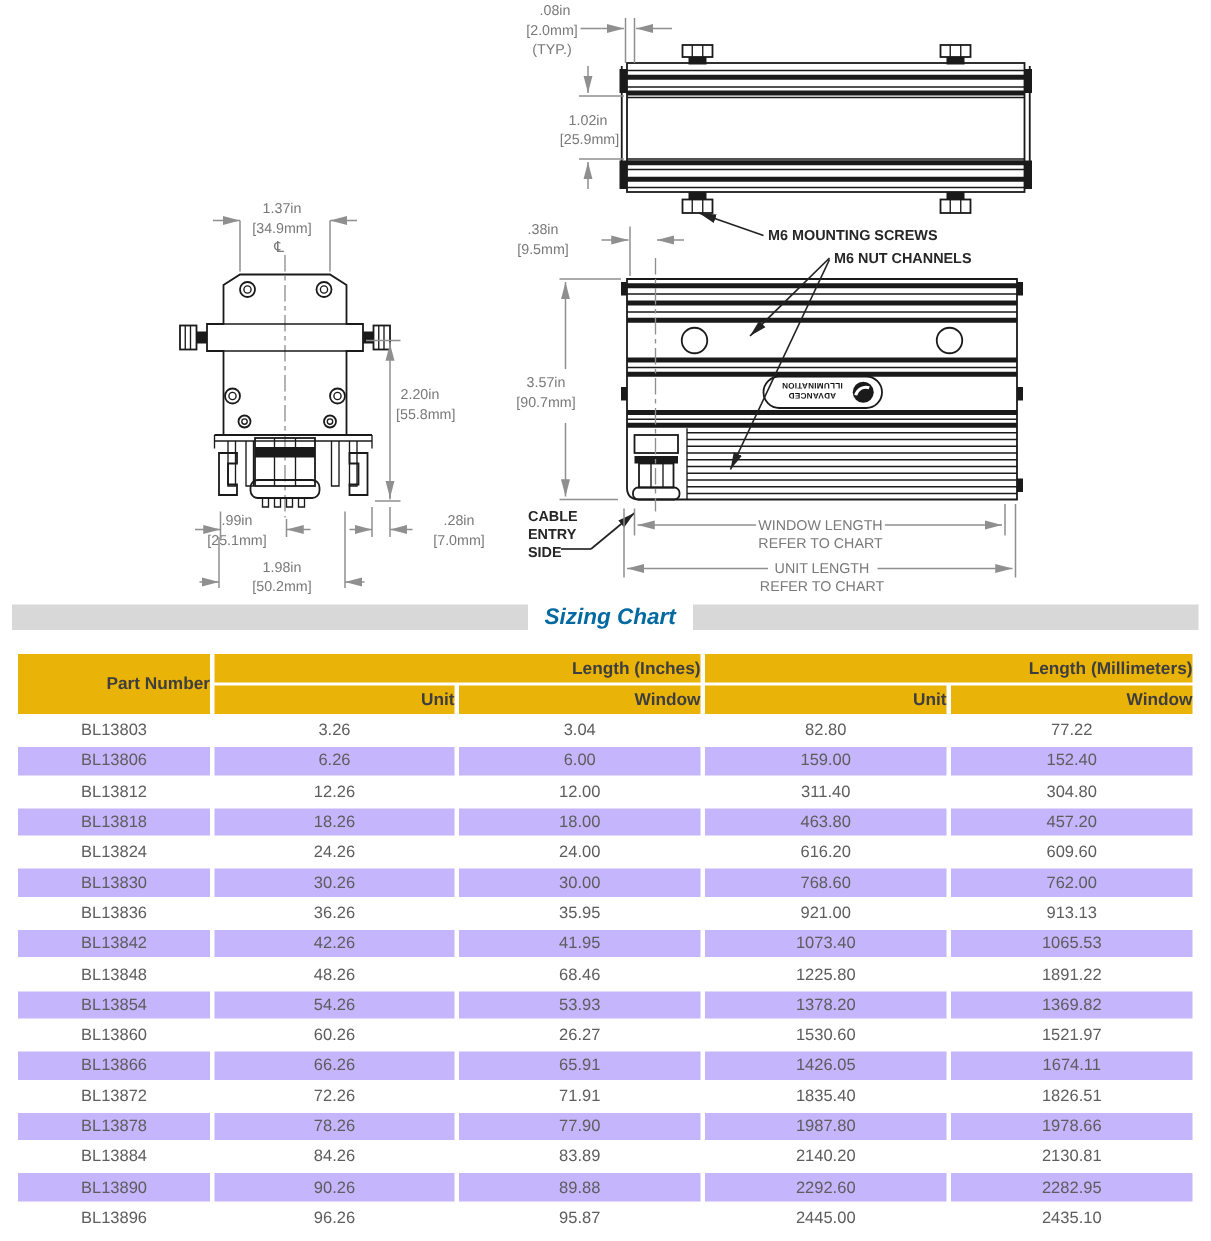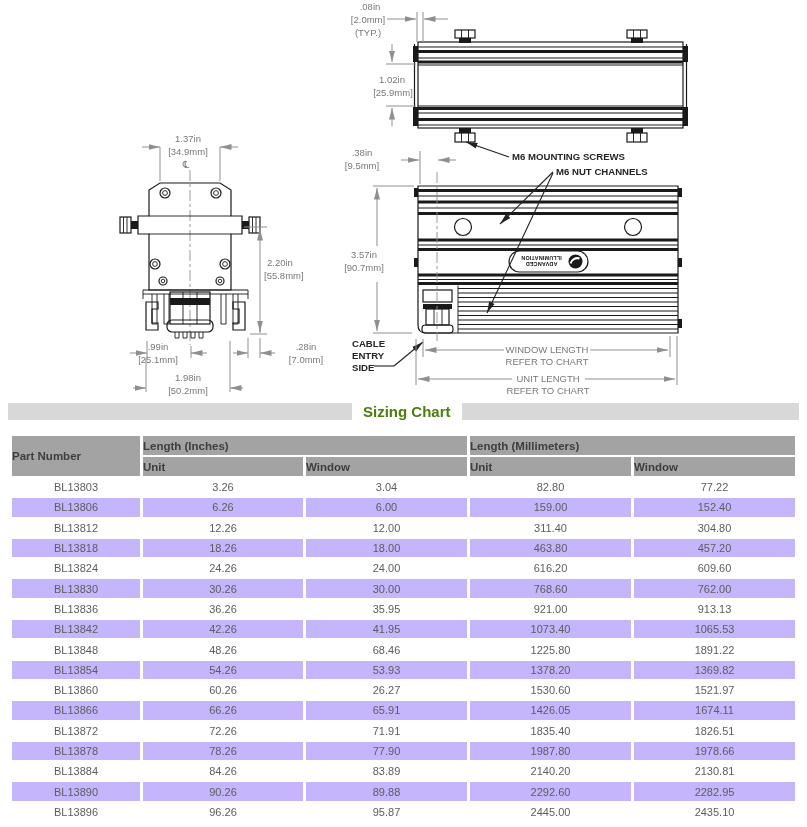--- a/index.html
+++ b/index.html
@@ -18,24 +18,24 @@
   .ldr{fill:none;stroke:#222222;stroke-width:1.1;}
   .dimtext{fill:#797979;font-size:9.5px;}
   .clsym{fill:#797979;font-size:10px;font-family:"DejaVu Sans",sans-serif;}
   .ann{fill:#262626;font-size:9.6px;font-weight:bold;}
   .logo{fill:#111;font-size:5.4px;font-weight:bold;letter-spacing:0.2px;}
   
   .title-row{display:flex;align-items:center;height:21px;margin-top:3px;}
   .bar{height:17px;background:#d8d8d8;}
   .bar-left{width:344px;margin-left:8px;}
   .bar-right{flex:1;margin-right:8px;}
-  .chart-title{font-size:15px;font-weight:bold;color:#4d7c0f;margin:0 11px;white-space:nowrap;}
+  .chart-title{font-size:15px;font-weight:bold;color:#0369a1;margin:0 11px;white-space:nowrap;font-style:italic;}
   
   table{border-collapse:separate;border-spacing:3px 2px;margin:12px 9px 0 9px;width:789px;table-layout:fixed;}
-  th{background:#a3a3a3;font-size:11.5px;font-weight:bold;color:#3e3e3e;height:19px;padding:0;text-align:left;}
+  th{background:#eab308;font-size:11.5px;font-weight:bold;color:#3e3e3e;height:19px;padding:0;text-align:right;}
   td{font-size:11px;color:#5d5d5d;text-align:center;height:18.3px;padding:0;background:#ffffff;}
   tr.alt td{background:#c4b5fd;}
 </style>
 </head>
 <body>
 
 <div class="page">
 
   <svg width="807" height="398" viewBox="0 0 807 398">
     <defs>

